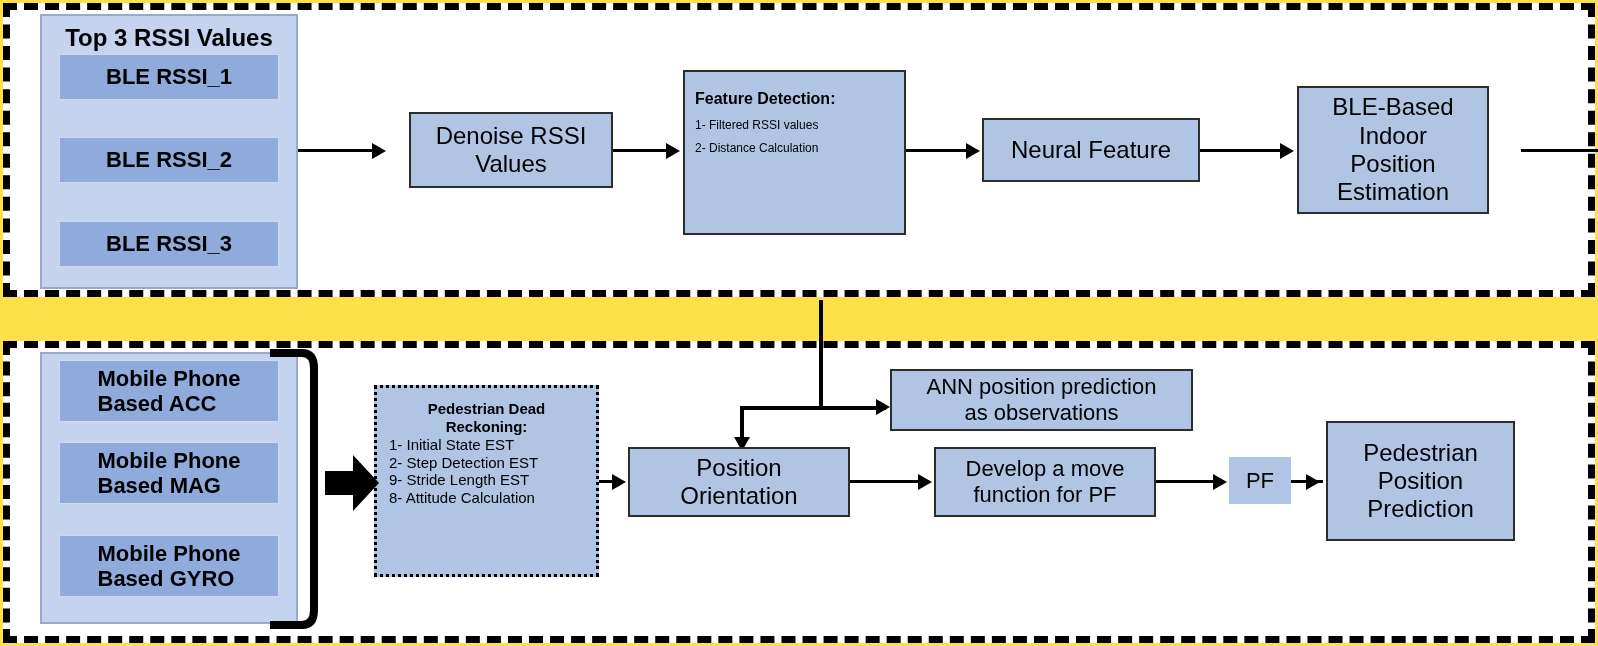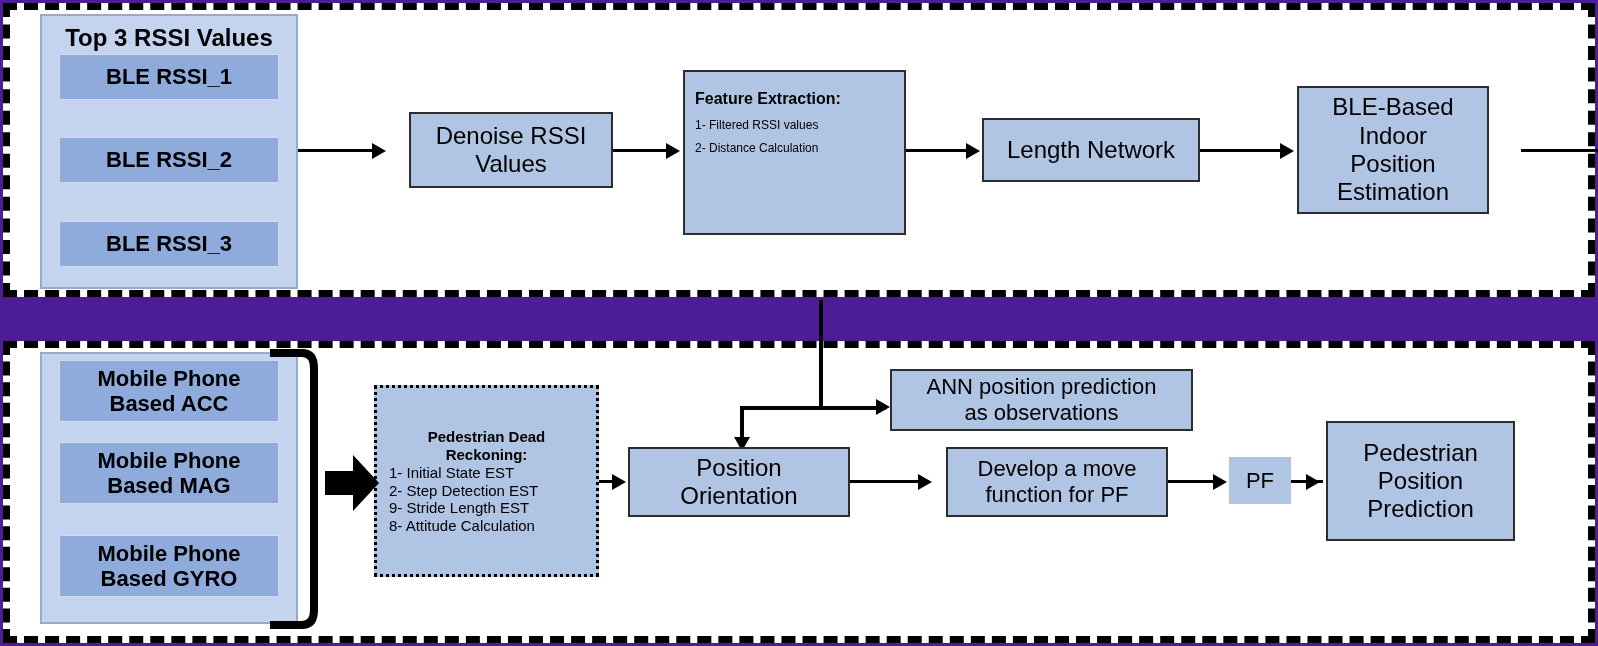--- a/index.html
+++ b/index.html
@@ -1,54 +1,54 @@
 <!DOCTYPE html>
 <html><head>
 <meta charset="utf-8">
 <style>
   html,body{margin:0;padding:0;background:#ffffff;}
   body{font-family:"Liberation Sans",sans-serif;}
-  #stage{position:relative;width:1598px;height:646px;background:#4c1d95;overflow:hidden;}
+  #stage{position:relative;width:1598px;height:646px;background:#fde047;overflow:hidden;}
 
   
   .section{position:absolute;background:#ffffff;border:7px dashed #000000;box-sizing:border-box;}
   #section-ble{left:3px;top:3px;width:1592px;height:294px;}
   #section-pdr{left:3px;top:341px;width:1592px;height:302px;}
 
   
   .node{position:absolute;box-sizing:border-box;background:#b0c4e4;border:2px solid #2d2d2d;
         display:flex;align-items:center;justify-content:center;text-align:center;
         color:#000;line-height:1.18;z-index:5;}
   .node.noborder{border:none;background:#b0c4e4;}
   .node.dotted{border:3px dotted #000;}
   .node .txt{display:block;width:100%;padding:0 6px;box-sizing:border-box;white-space:pre-line;}
 
   
   .group{position:absolute;box-sizing:border-box;background:#c5d4ee;border:2px solid #9aa9c4;z-index:4;}
   .group-title{position:absolute;width:100%;text-align:center;font-weight:bold;color:#000;}
   .chip{position:absolute;box-sizing:border-box;background:#8fabdc;border:1px solid #cfd9ea;
-        display:flex;align-items:center;justify-content:center;text-align:center;
+        display:flex;align-items:center;justify-content:center;
         font-weight:bold;color:#000;line-height:1.15;z-index:6;white-space:pre-line;}
 
   
   .hline{position:absolute;background:#000;height:3px;z-index:3;}
   .vline{position:absolute;background:#000;width:3px;z-index:3;}
   .arrow-r{position:absolute;width:0;height:0;border-top:8px solid transparent;
            border-bottom:8px solid transparent;border-left:14px solid #000;z-index:3;}
   .arrow-d{position:absolute;width:0;height:0;border-left:8px solid transparent;
            border-right:8px solid transparent;border-top:14px solid #000;z-index:3;}
   .fatarrow{position:absolute;z-index:7;}
   .t-lg{font-size:22px;}
   .t-xl{font-size:24px;}
   .bold{font-weight:normal;}
   .feat{display:block;width:100%;box-sizing:border-box;padding:0 10px;text-align:left;}
   .feat .hd{font-weight:bold;font-size:16px;display:block;margin-bottom:9px;}
   .feat .li{font-size:12px;display:block;margin-bottom:9px;}
   .pdrtxt{display:block;width:100%;box-sizing:border-box;padding:0 8px;}
-  .pdrtxt .hd{font-weight:bold;font-size:15px;display:block;text-align:center;line-height:1.2;margin-top:28px;}
+  .pdrtxt .hd{font-weight:bold;font-size:15px;display:block;text-align:center;line-height:1.2;}
   .pdrtxt .li{font-size:15px;display:block;text-align:left;padding-left:4px;}
 </style>
 </head>
 <body>
 
 <div id="stage">
 
   <div class="section" id="section-ble"></div>
 
   <div class="group" style="left:40px;top:14px;width:258px;height:275px;">
@@ -64,31 +64,31 @@
   <div class="node t-xl" style="left:388px;top:112px;width:204px;height:76px;margin-left:21px;">
     <span class="txt">Denoise RSSI
 Values</span>
   </div>
 
   <div class="hline" style="left:610px;top:149px;width:58px;"></div>
   <div class="arrow-r" style="left:666px;top:143px;"></div>
 
   <div class="node" style="left:683px;top:70px;width:223px;height:165px;align-items:flex-start;padding-top:18px;">
     <span class="feat">
-      <span class="hd">Feature Extraction:</span>
+      <span class="hd">Feature Detection:</span>
       <span class="li">1- Filtered RSSI values</span>
       <span class="li">2- Distance Calculation</span>
     </span>
   </div>
 
   <div class="hline" style="left:906px;top:149px;width:62px;"></div>
   <div class="arrow-r" style="left:966px;top:143px;"></div>
 
   <div class="node t-xl" style="left:982px;top:118px;width:218px;height:64px;">
-    <span class="txt">Length Network</span>
+    <span class="txt">Neural Feature</span>
   </div>
 
   <div class="hline" style="left:1200px;top:149px;width:82px;"></div>
   <div class="arrow-r" style="left:1280px;top:143px;"></div>
 
   <div class="node t-xl" style="left:1297px;top:86px;width:192px;height:128px;">
     <span class="txt">BLE-Based Indoor
 Position
 Estimation</span>
   </div>
@@ -139,21 +139,21 @@
   </div>
 
   <div class="node t-lg" style="left:890px;top:369px;width:303px;height:62px;">
     <span class="txt">ANN position prediction
 as observations</span>
   </div>
 
   <div class="hline" style="left:850px;top:480px;width:72px;"></div>
   <div class="arrow-r" style="left:918px;top:474px;"></div>
 
-  <div class="node t-lg" style="left:934px;top:447px;width:222px;height:70px;margin-left:12px;">
+  <div class="node t-lg" style="left:934px;top:447px;width:222px;height:70px;">
     <span class="txt">Develop a move
 function for PF</span>
   </div>
 
   <div class="hline" style="left:1156px;top:480px;width:63px;"></div>
   <div class="arrow-r" style="left:1213px;top:474px;"></div>
 
   <div class="node noborder t-lg bold" style="left:1229px;top:457px;width:62px;height:47px;">
     <span class="txt">PF</span>
   </div>

